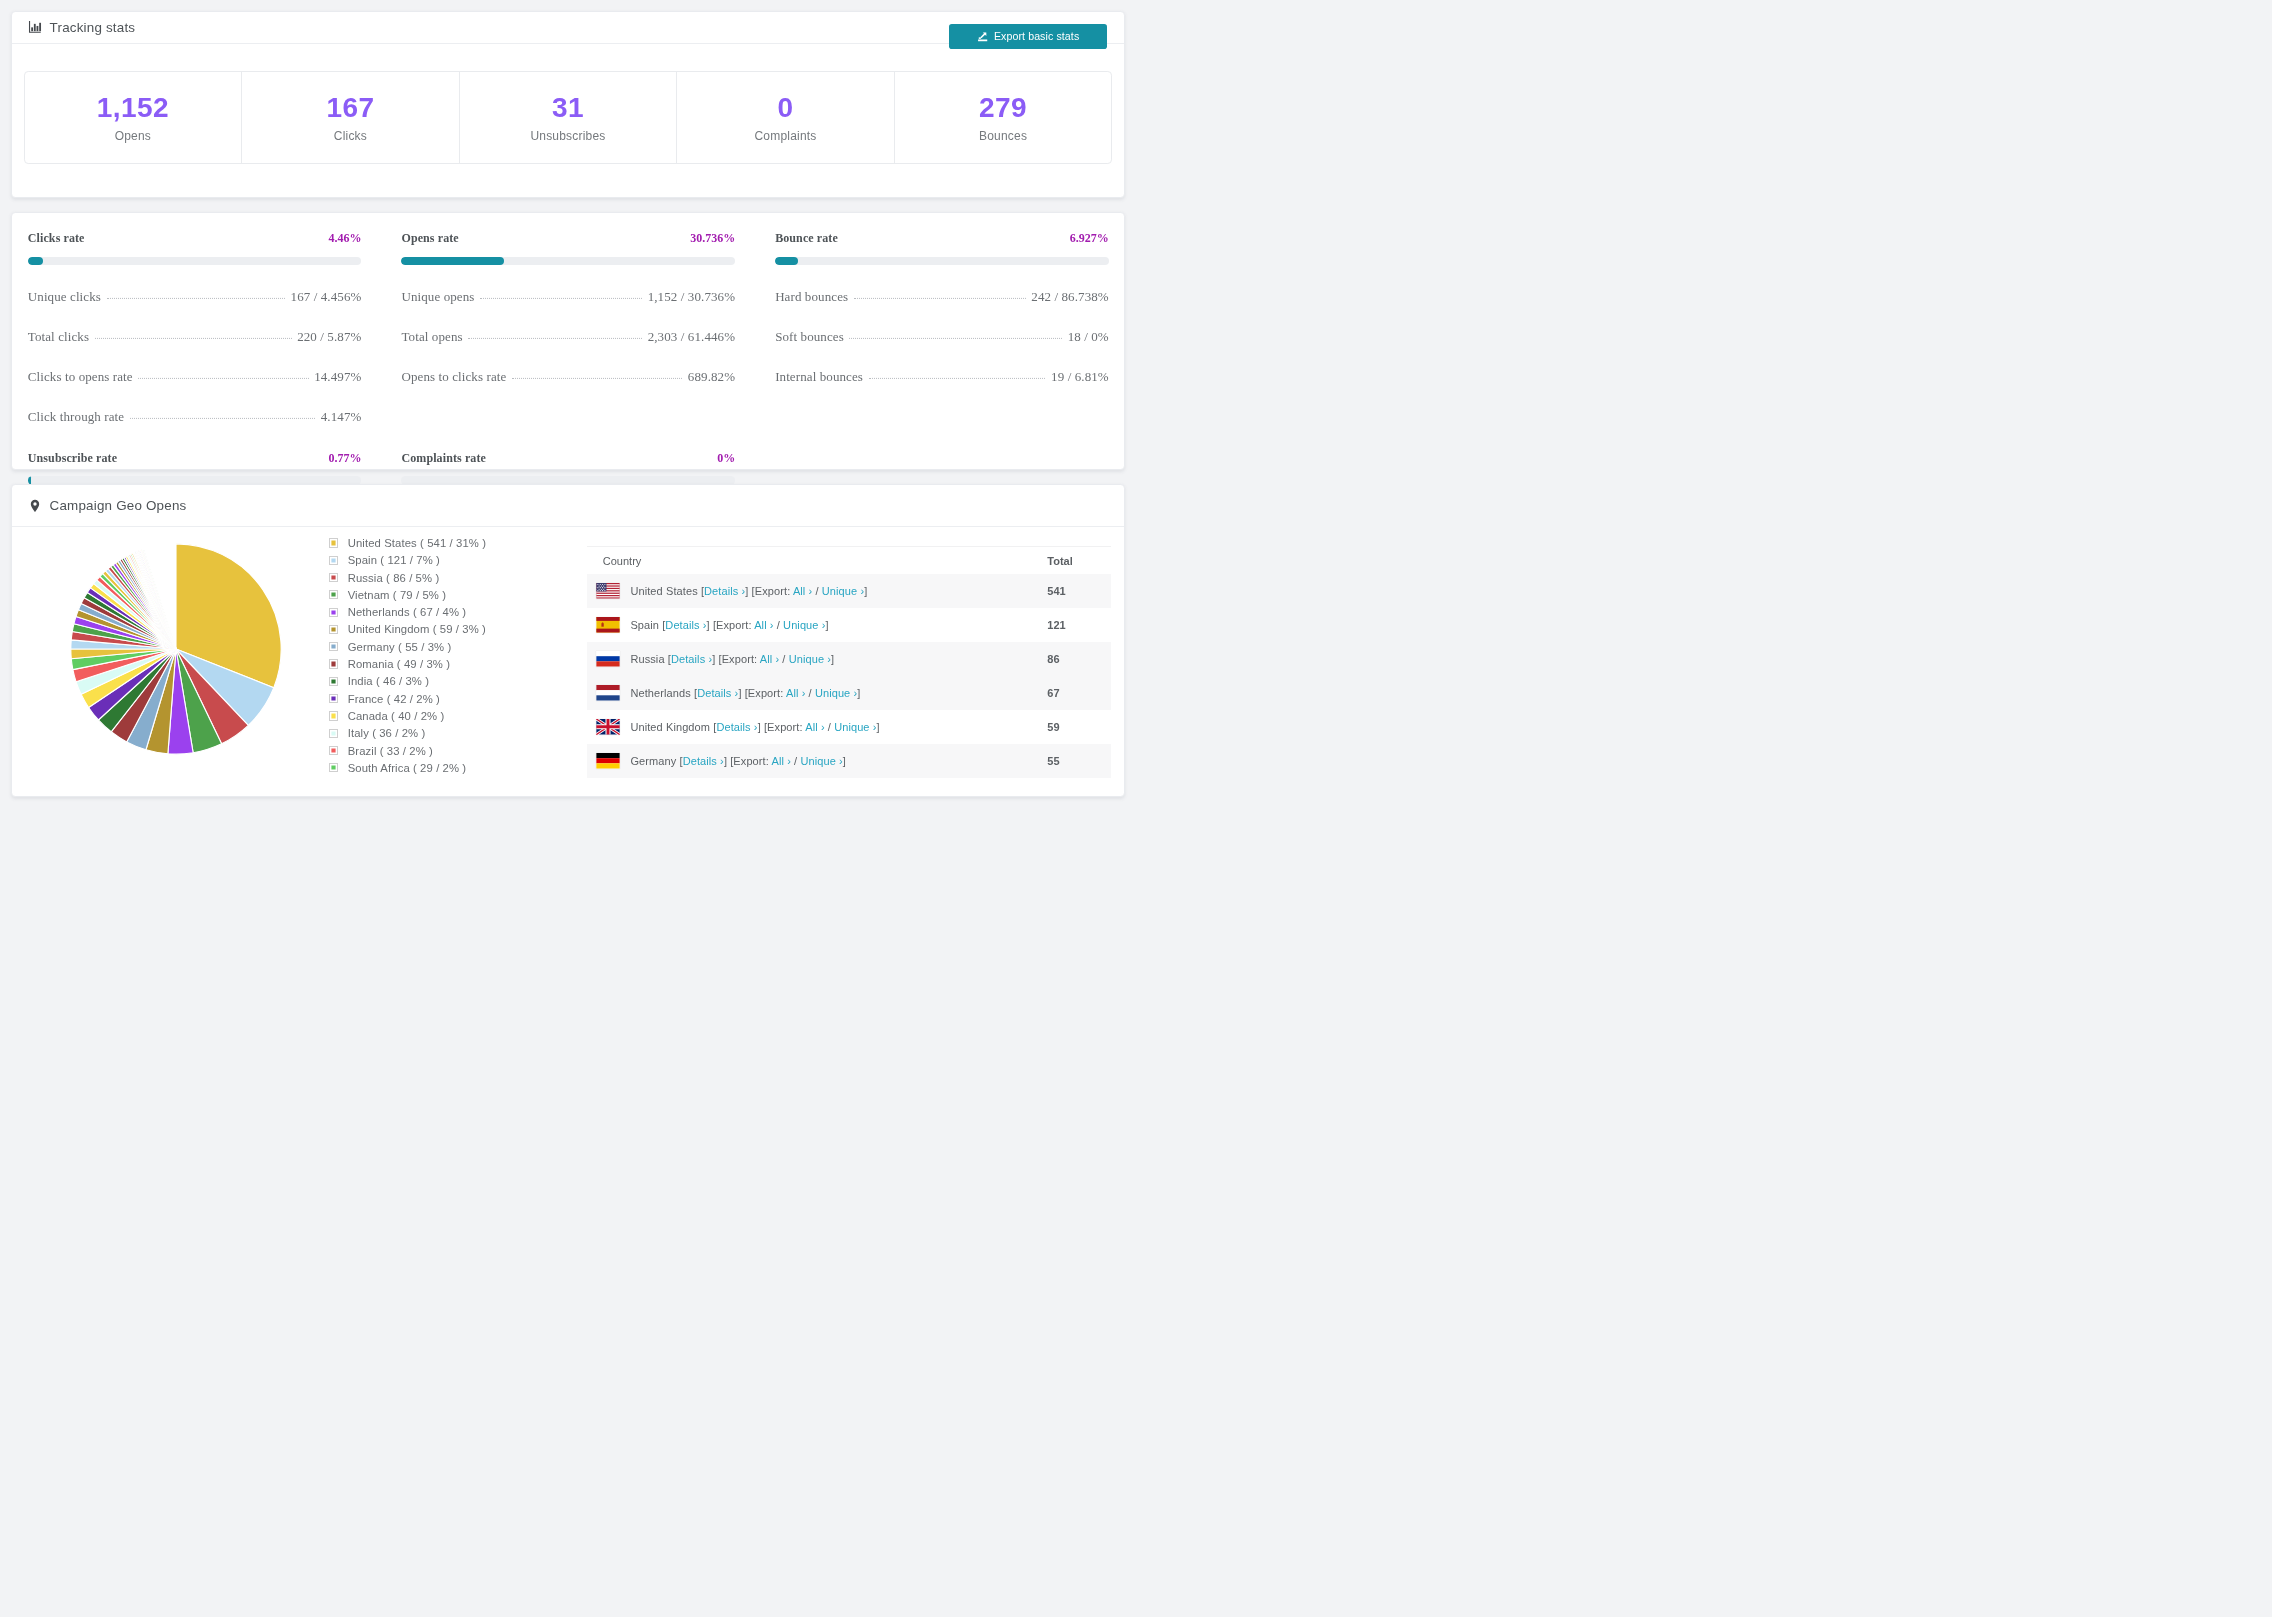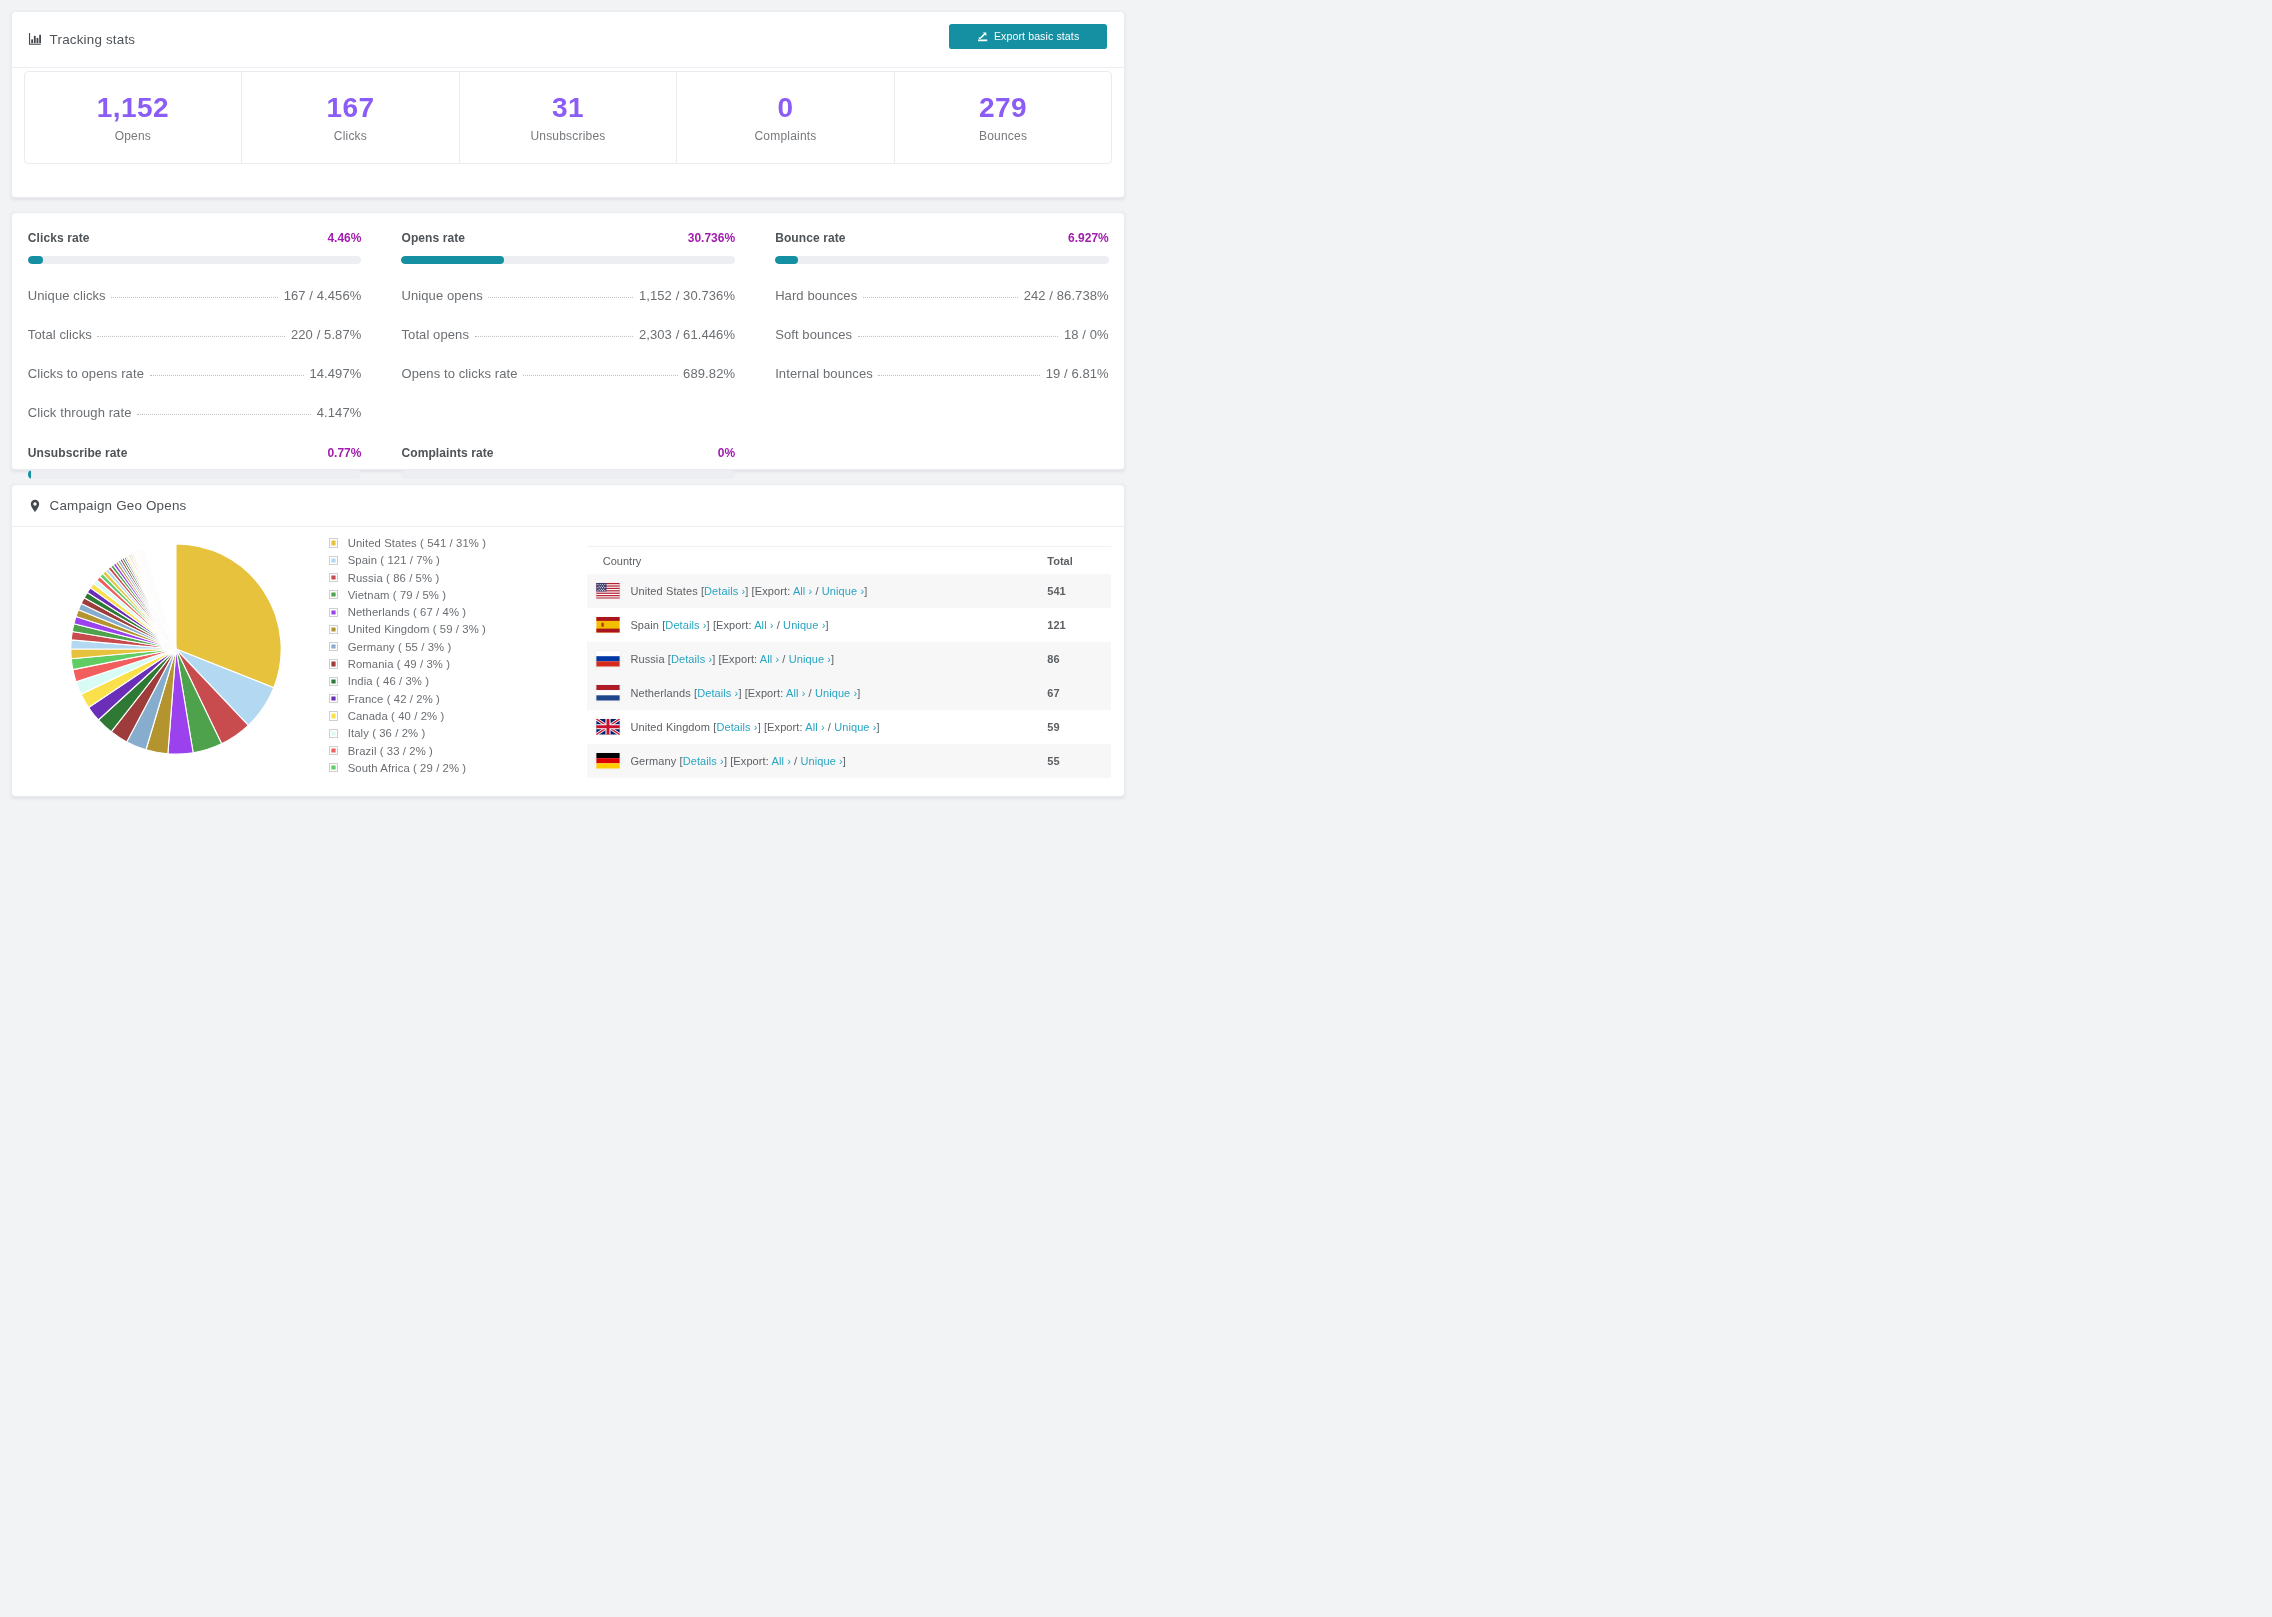--- a/index.html
+++ b/index.html
@@ -2,39 +2,39 @@
 <html style="font-size:11.3px"><head>
 <meta charset="utf-8">
 <style>
   * { margin:0; padding:0; box-sizing:border-box; }
   html,body { width:1136px; height:809px; background:#f2f3f5; font-family:"Liberation Sans", sans-serif; position:relative; overflow:hidden; }
   .card { position:absolute; left:11.3px; width:1114px; background:#fff; border-radius:4.2px;
           border:0.7px solid #e9ebef; box-shadow:0 1.4px 3.5px rgba(70,80,100,.10); }
   #card-tracking { top:10.6px; height:187px; }
   #card-rates    { top:212px; height:258px; }
   #card-geo      { top:484px; height:313px; overflow:hidden; }
-  .card-header { height:56px; display:flex; align-items:center; padding:0 15.5px; border-bottom:0.7px solid #eceef1; position:relative; }
+  .card-header { height:32px; display:flex; align-items:center; padding:0 15.5px; border-bottom:0.7px solid #eceef1; position:relative; }
   #card-geo .card-header { height:42px; }
   .card-title { font-size:13.4px; color:#4e5357; letter-spacing:0.2px; }
   .hdr-icon { width:14px; height:14px; margin-right:7.8px; flex:0 0 auto; }
 
   
   .btn-export { position:absolute; top:12px; right:17px; height:25.4px; padding:0 28px; border:none; border-radius:2.8px;
     background:#1590a3; color:#fff; font-size:10.6px; font-family:inherit; display:flex; align-items:center; gap:5.6px; cursor:pointer; letter-spacing:0.1px; }
   .btn-export svg { width:11.3px; height:11.3px; }
 
   
   .stats-row { position:absolute; left:11.3px; right:12px; top:59px; height:93px; border:0.7px solid #e9ebee; border-radius:4.2px; display:flex; background:#fff; }
   .stat { flex:1 1 0; display:flex; flex-direction:column; align-items:center; justify-content:center; gap:5px; border-right:0.7px solid #e9ebee; }
   .stat:last-child { border-right:none; }
   .stat-value { font-size:28px; font-weight:bold; color:#8b5cf6; letter-spacing:0.4px; }
   .stat-label { font-size:12px; color:#75797d; letter-spacing:0.2px; }
 
   
-  #rates-grid { padding:18.4px 15.5px 0 15.5px; display:grid; grid-template-columns:repeat(3,1fr); column-gap:40px; row-gap:25.4px; align-items:start; }
+  #rates-grid { padding:18.4px 15.5px 0 15.5px; display:grid; grid-template-columns:repeat(3,1fr); column-gap:40px; row-gap:25.4px; align-items:start;font-family:Liberation Serif, serif; }
   .rate-head { display:flex; justify-content:space-between; align-items:baseline; margin-bottom:10.6px; }
   .rate-title { font-size:12px; font-weight:bold; color:#4e5357; letter-spacing:0.1px; }
   .rate-value { font-size:12px; font-weight:bold; color:#a21caf;text-align:right; }
   .bar { height:8.5px; border-radius:4.2px; background:#eceef1; position:relative; overflow:hidden; }
   .bar-fill { position:absolute; left:0; top:0; bottom:0; border-radius:4.2px; background:#1590a3; }
   .rate-rows { margin-top:17px; }
   .rate-row { display:flex; align-items:baseline; font-size:13px; color:#6b6f73; margin-top:24px; letter-spacing:0.1px; }
   .leader { flex:1 1 auto; border-bottom:0.7px dotted #b9bcc0; margin:0 5.6px; transform:translateY(-2.1px); min-width:14px; }
 
   

